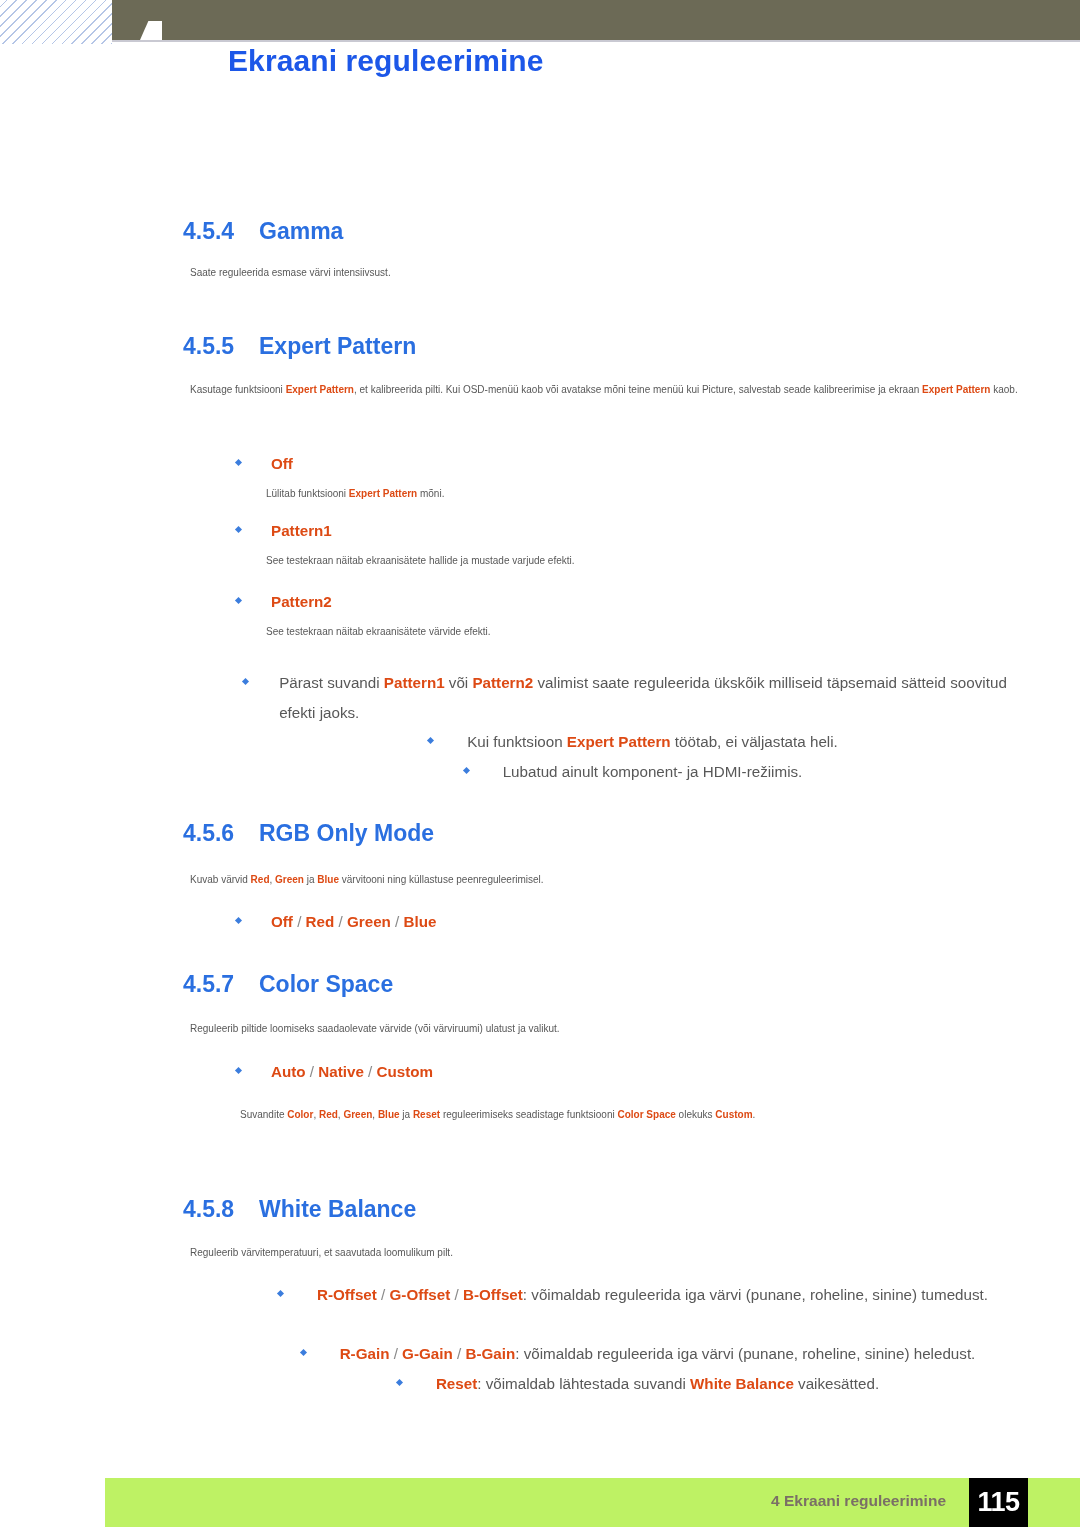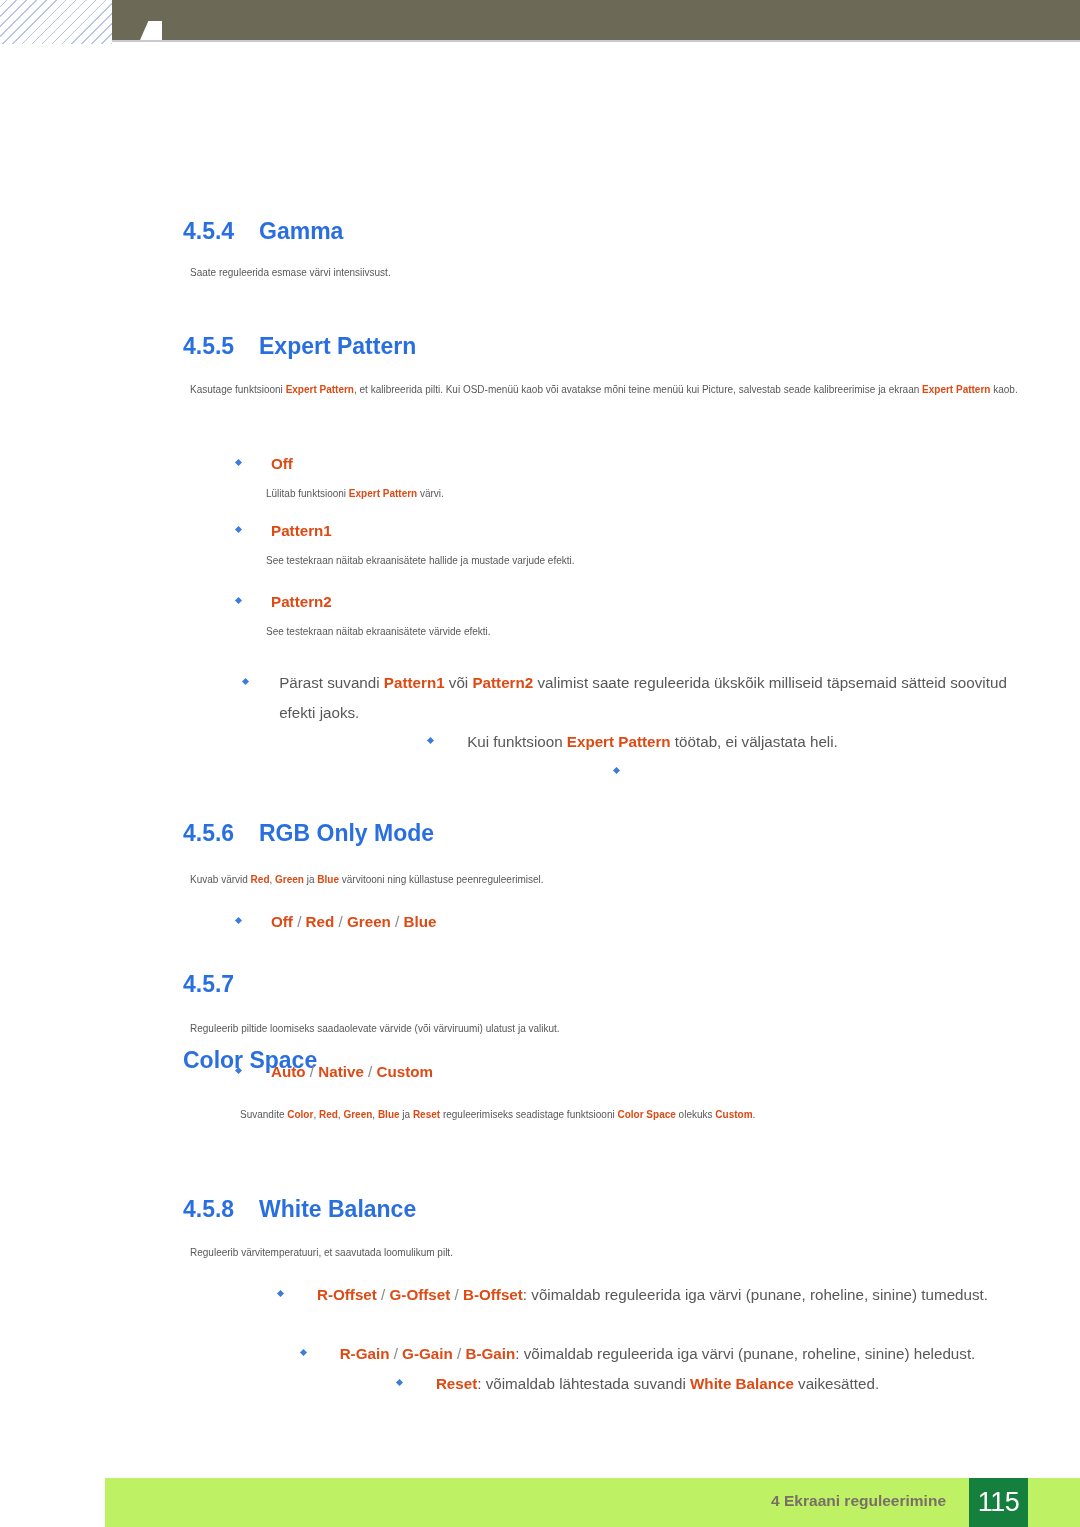--- a/index.html
+++ b/index.html
@@ -144,38 +144,39 @@
     font-weight: bold;
     color: #7a6f66;
     white-space: nowrap;
   }
   #page-number {
     position: absolute;
     left: 969px;
     top: 1478px;
     width: 59px;
     height: 49px;
-    background: #15803d;
+    background: #000000;
     color: #ffffff;
     font-size: 27px;
-    font-weight: normal;
+    font-weight: bold;
     display: flex;
     align-items: center;
     justify-content: center;
     letter-spacing: -0.5px;
   }
 </style>
 </head>
 <body>
 
 <div id="header">
   <div class="hatch"></div>
   <div class="olive-bar"></div>
   <div class="chapter-notch"></div>
   <div class="header-rule"></div>
+  <div id="header-title">Ekraani reguleerimine</div>
 </div>
 
 <div id="content">
 
   <div class="h3 h3-pos" style="left:183px; top:22px;">
     <span class="num">4.5.4</span>
     <span>Gamma</span>
   </div>
   <p class="para" style="left:190px; top:62px; width:820px;">Saate reguleerida esmase värvi intensiivsust.</p>
 
@@ -184,21 +185,21 @@
     <span>Expert Pattern</span>
   </div>
 
   <p class="para" style="left:190px; top:179px; width:830px;"><span>Kasutage funktsiooni </span><span class="hl">Expert Pattern</span><span>, et kalibreerida pilti. Kui OSD-menüü kaob või avatakse mõni teine</span> <span>menüü kui Picture, salvestab seade kalibreerimise ja ekraan </span><span class="hl">Expert Pattern</span><span> kaob.</span></p>
 
   <div class="bullet-row" style="left:236px; top:253px;">
     <span class="bullet-dot"></span>
     <span class="gap-sm"></span>
     <span class="bullet-text hl">Off</span>
   </div>
-  <p class="para" style="left:266px; top:283px; width:760px;"><span>Lülitab funktsiooni </span><span class="hl">Expert Pattern</span><span> värvi.</span></p>
+  <p class="para" style="left:266px; top:283px; width:760px;"><span>Lülitab funktsiooni </span><span class="hl">Expert Pattern</span><span> mõni.</span></p>
 
   <div class="bullet-row" style="left:236px; top:320px;">
     <span class="bullet-dot"></span>
     <span class="gap-sm"></span>
     <span class="bullet-text hl">Pattern1</span>
   </div>
   <p class="para" style="left:266px; top:350px; width:760px;">See testekraan näitab ekraanisätete hallide ja mustade varjude efekti.</p>
 
   <div class="bullet-row" style="left:236px; top:391px;">
     <span class="bullet-dot"></span>
@@ -215,36 +216,37 @@
 
   <div class="bullet-row" style="left:243px; top:531px; width:780px;">
     <span class="bullet-dot"></span>
     <span class="gap-md"></span>
     <span class="bullet-text"><span>Kui funktsioon </span><span class="hl">Expert Pattern</span><span> töötab, ei väljastata heli.</span></span>
   </div>
 
   <div class="bullet-row" style="left:243px; top:561px; width:780px;">
     <span class="bullet-dot"></span>
     <span class="gap-md"></span>
+    <span class="bullet-text">Lubatud ainult komponent- ja HDMI-režiimis.</span>
   </div>
 
   <div class="h3 h3-pos" style="left:183px; top:624px;">
     <span class="num">4.5.6</span>
     <span>RGB Only Mode</span>
   </div>
 
   <p class="para" style="left:190px; top:669px; width:830px;"><span>Kuvab värvid </span><span class="hl">Red</span><span>, </span><span class="hl">Green</span><span> ja </span><span class="hl">Blue</span><span> värvitooni ning küllastuse peenreguleerimisel.</span></p>
 
   <div class="bullet-row" style="left:236px; top:711px;">
     <span class="bullet-dot"></span>
     <span class="gap-sm"></span>
     <span class="bullet-text"><span class="hl">Off</span><span class="sep"> / </span><span class="hl">Red</span><span class="sep"> / </span><span class="hl">Green</span><span class="sep"> / </span><span class="hl">Blue</span></span>
   </div>
 
-  <div class="h3 h3-pos" style="left:183px; top:775px;flex-direction:column;">
+  <div class="h3 h3-pos" style="left:183px; top:775px;">
     <span class="num">4.5.7</span>
     <span>Color Space</span>
   </div>
 
   <p class="para" style="left:190px; top:818px; width:830px;">Reguleerib piltide loomiseks saadaolevate värvide (või värviruumi) ulatust ja valikut.</p>
 
   <div class="bullet-row" style="left:236px; top:861px;">
     <span class="bullet-dot"></span>
     <span class="gap-sm"></span>
     <span class="bullet-text"><span class="hl">Auto</span><span class="sep"> / </span><span class="hl">Native</span><span class="sep"> / </span><span class="hl">Custom</span></span>

